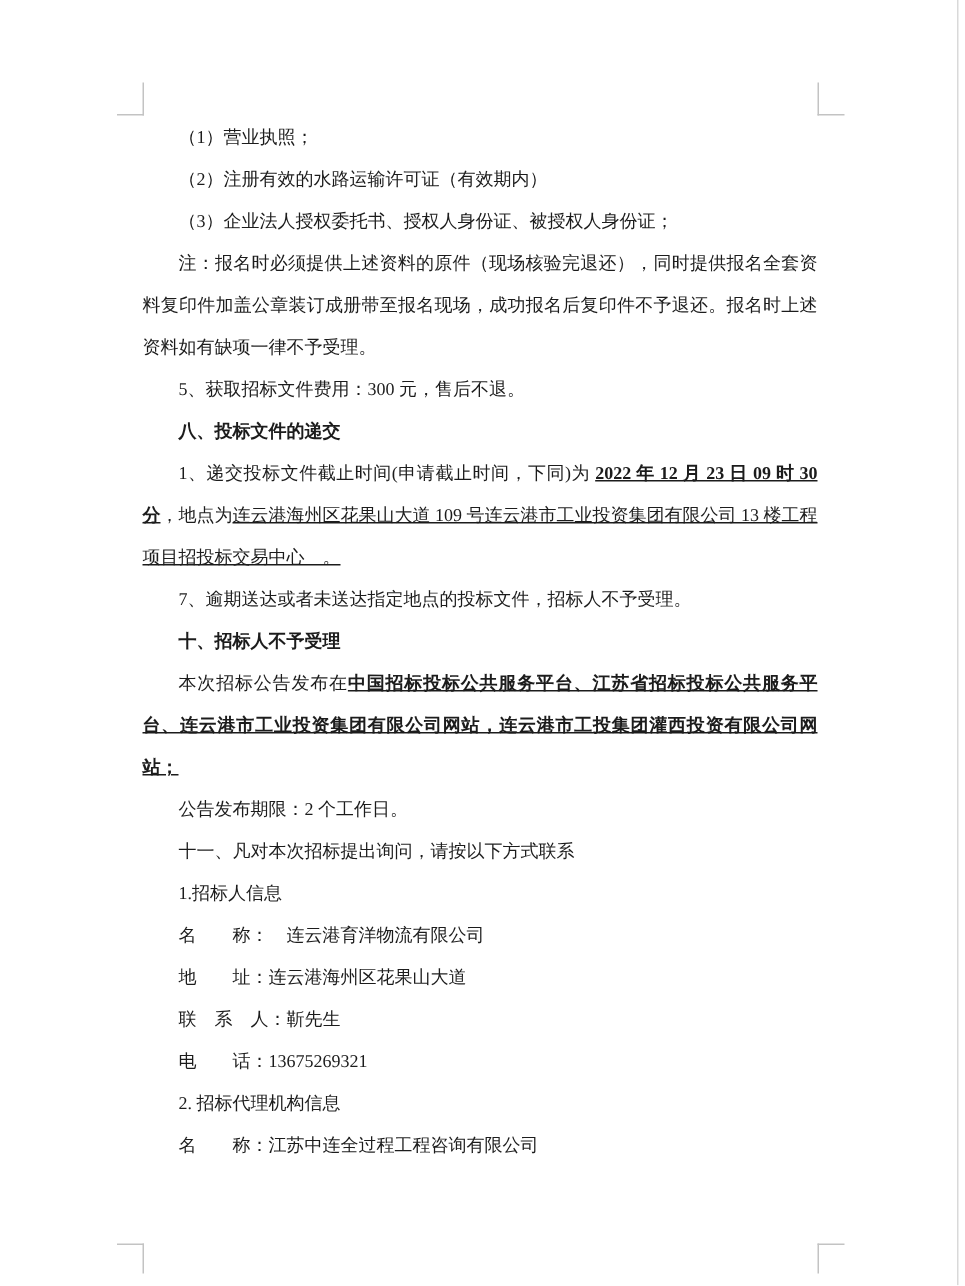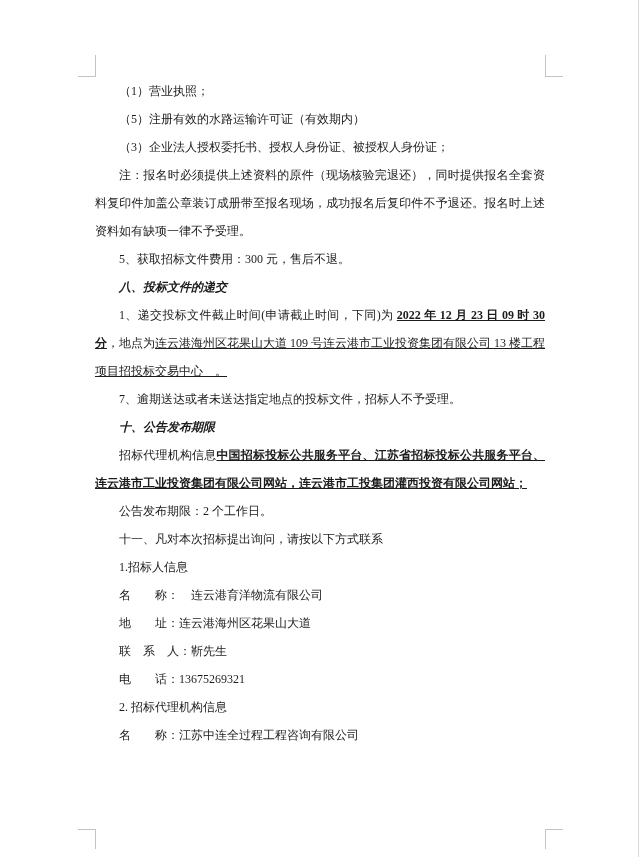--- a/index.html
+++ b/index.html
@@ -44,58 +44,58 @@
   .content p {
     margin: 0;
     padding: 0;
     font-size: 12px;
     line-height: 28px;
     text-align: justify;
     text-justify: inter-ideograph;
     text-indent: 2em;
     word-break: break-all;
   }
-  .content p.heading { font-weight: bold; font-style: italic; }
+  .content p.heading { font-weight: bold; }
   .u  { text-decoration: underline; }
   .bu { font-weight: bold; text-decoration: underline; }
 </style>
 </head>
 <body>
 
 <div class="page">
 
   <div class="mark tl"></div>
   <div class="mark tr"></div>
   <div class="mark bl"></div>
   <div class="mark br"></div>
   <div class="edge-line"></div>
 
   <div class="content">
 
     <p><span>（1）营业执照；</span></p>
 
-    <p><span>（5）注册有效的水路运输许可证（有效期内）</span></p>
+    <p><span>（2）注册有效的水路运输许可证（有效期内）</span></p>
 
     <p><span>（3）企业法人授权委托书、授权人身份证、被授权人身份证；</span></p>
 
     <p><span>注：报名时必须提供上述资料的原件（现场核验完退还），同时提供报名全套资料复印件加盖公章装订成册带至报名现场，成功报名后复印件不予退还。报名时上述资料如有缺项一律不予受理。</span></p>
 
     <p><span>5、获取招标文件费用：300 元，售后不退。</span></p>
 
     <p class="heading"><span>八、投标文件的递交</span></p>
 
     <p><span>1、递交投标文件截止时间(申请截止时间，下同)为 </span><span class="bu">2022 年 12 月 23 日 09 时 30 分</span><span>，地点为</span><span class="u">连云港海州区花果山大道 109 号连云港市工业投资集团有限公司 13 楼工程项目招投标交易中心　。</span></p>
 
     <p><span>7、逾期送达或者未送达指定地点的投标文件，招标人不予受理。</span></p>
 
 
 
-    <p class="heading"><span>十、公告发布期限</span></p>
+    <p class="heading"><span>十、招标人不予受理</span></p>
 
-    <p><span>招标代理机构信息</span><span class="bu">中国招标投标公共服务平台、江苏省招标投标公共服务平台、连云港市工业投资集团有限公司网站，连云港市工投集团灌西投资有限公司网站；</span></p>
+    <p><span>本次招标公告发布在</span><span class="bu">中国招标投标公共服务平台、江苏省招标投标公共服务平台、连云港市工业投资集团有限公司网站，连云港市工投集团灌西投资有限公司网站；</span></p>
 
     <p><span>公告发布期限：2 个工作日。</span></p>
 
     <p><span>十一、凡对本次招标提出询问，请按以下方式联系</span></p>
 
     <p><span>1.招标人信息</span></p>
 
     <p><span>名　　称：　连云港育洋物流有限公司</span></p>
 
     <p><span>地　　址：连云港海州区花果山大道</span></p>

